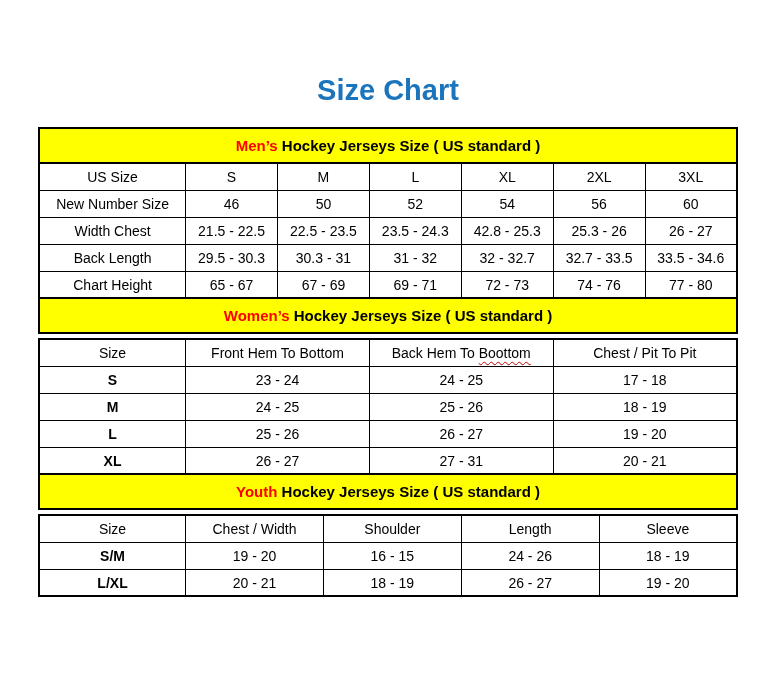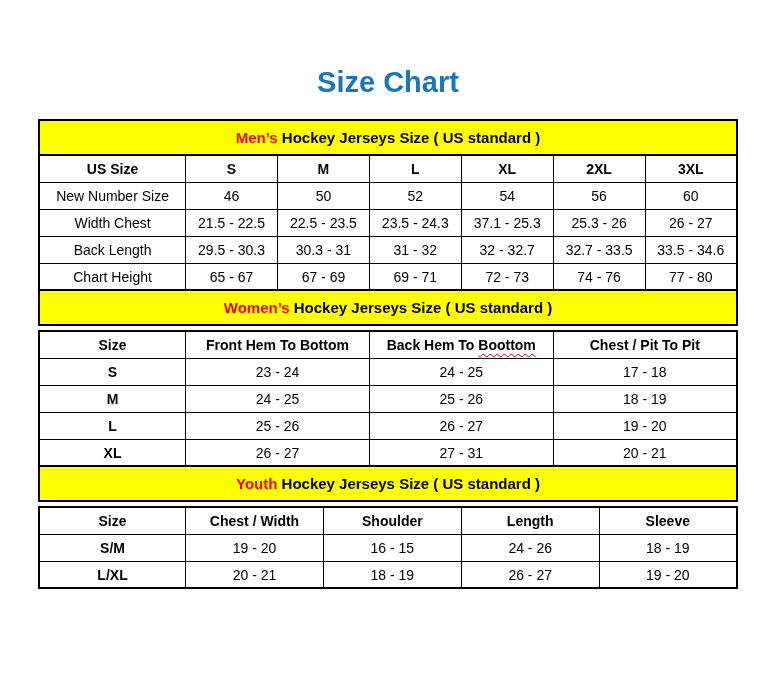--- a/index.html
+++ b/index.html
@@ -2,21 +2,21 @@
 <html style="--title: #1b75bc; --band-bg: #ffff00; --accent: #ff0000; --border: #000000; --squiggle: #c00000;"><head>
 <meta charset="utf-8">
 <style>
   * { box-sizing: border-box; }
   html, body { margin: 0; padding: 0; background: #ffffff; }
   body {
     width: 776px; height: 692px; overflow: hidden;
     font-family: "Liberation Sans", sans-serif; color: #000;
   }
   h1.page-title {
-    margin: 0; padding-top: 66px;
+    margin: 8px; padding-top: 66px;
     text-align: center; font-size: 29px; font-weight: bold;
     color: var(--title, #1b75bc);
     line-height: 1.15;
   }
   .chart { width: 700px; margin: 20px auto 0; }
   .size-section { width: 100%; }
   .band {
     border: 2px solid var(--border, #000);
     background: var(--band-bg, #ffff00);
     height: 37px; line-height: 33px;
@@ -30,21 +30,21 @@
     border: 2px solid var(--border, #000);
   }
   .size-section.flush  .size-table { margin-top: -2px; }
   .size-section.gapped .size-table { margin-top: 4px; }
   .size-table th, .size-table td {
     border: 1px solid var(--border, #000);
     height: 27px; padding: 1px 3px;
     text-align: center; vertical-align: middle;
     font-size: 14px; overflow: hidden; white-space: nowrap;
   }
-  .size-table th { font-weight: bold; }
+  .size-table th { font-weight: normal; }
   .size-table td { font-weight: normal; }
   .bold-first-col td.col0 { font-weight: bold; }
   .squiggle {
     text-decoration: underline wavy var(--squiggle, #c00000);
     text-decoration-thickness: 1px;
     text-underline-offset: 3px;
     text-decoration-skip-ink: none;
   }
 </style>
 </head>
@@ -87,21 +87,21 @@
               <td class="">52</td>
               <td class="">54</td>
               <td class="">56</td>
               <td class="">60</td>
             </tr>
             <tr>
               <td class="col0">Width Chest</td>
               <td class="">21.5 - 22.5</td>
               <td class="">22.5 - 23.5</td>
               <td class="">23.5 - 24.3</td>
-              <td class="">37.1 - 25.3</td>
+              <td class="">42.8 - 25.3</td>
               <td class="">25.3 - 26</td>
               <td class="">26 - 27</td>
             </tr>
             <tr>
               <td class="col0">Back Length</td>
               <td class="">29.5 - 30.3</td>
               <td class="">30.3 - 31</td>
               <td class="">31 - 32</td>
               <td class="">32 - 32.7</td>
               <td class="">32.7 - 33.5</td>

